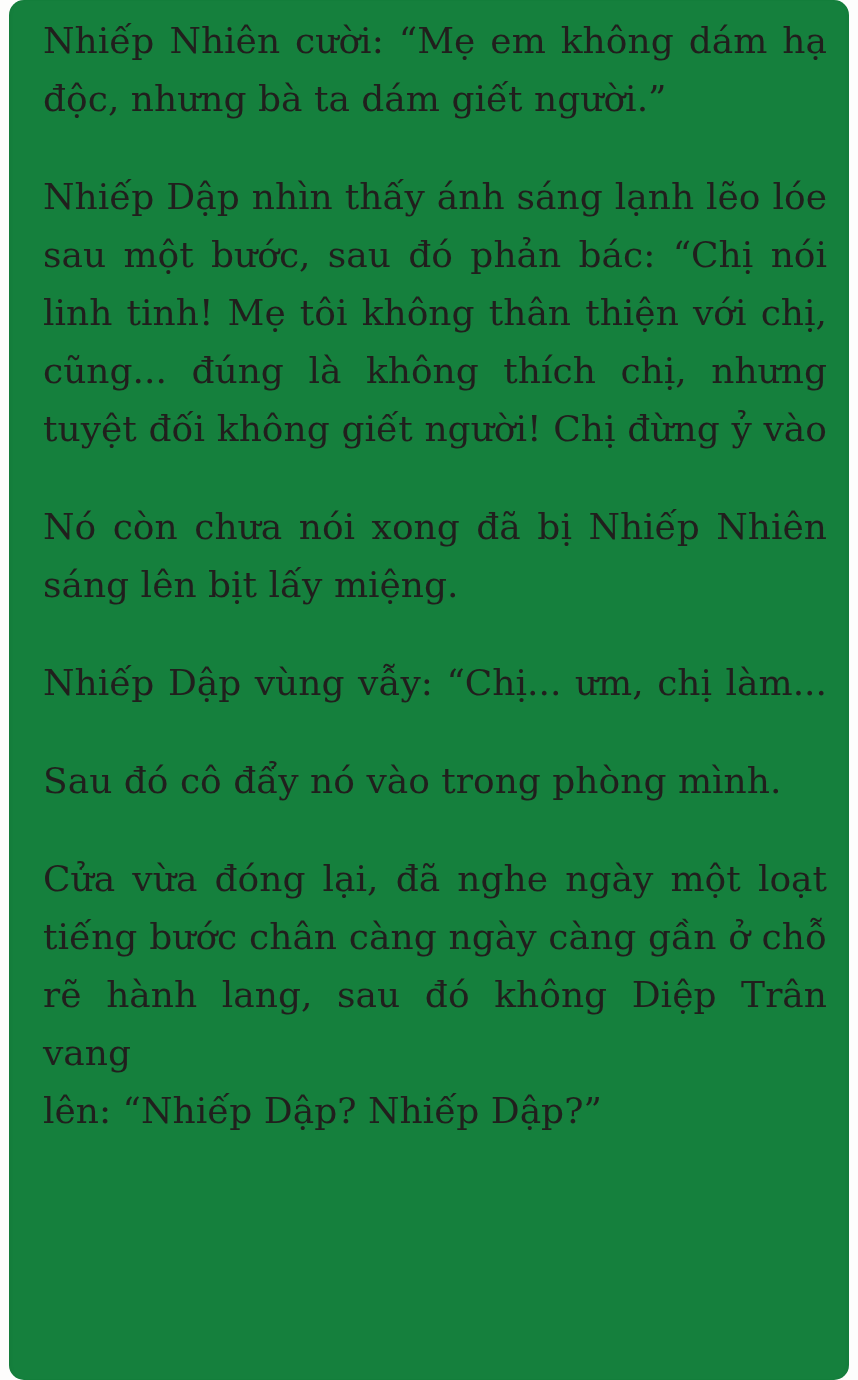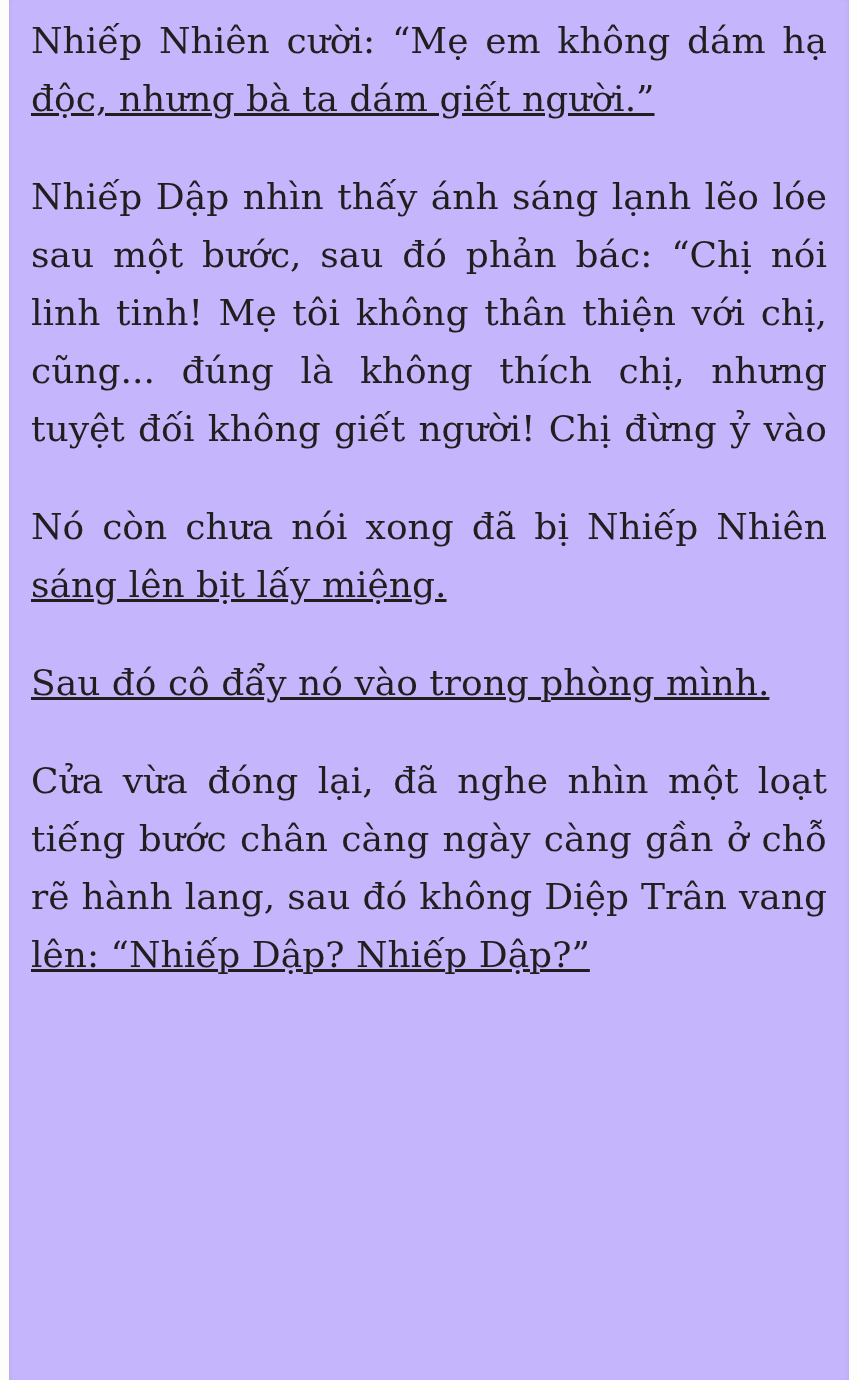--- a/index.html
+++ b/index.html
@@ -19,43 +19,43 @@
     z-index: 2;
   }
   .edge-left { left: 0; }
   .edge-right { right: 0; }
   .reader-page {
     position: absolute;
     left: 9px;
     right: 9px;
     top: 0;
     bottom: 0;
-    background: #c4b5fd;
+    background: #15803d;
     box-sizing: border-box;
-    padding: 12px 22px 0 22px;
+    padding: 12px 22px 0 34px;
     box-shadow: inset 3px 0 4px -2px rgba(0,0,0,0.05),
                 inset -3px 0 4px -2px rgba(0,0,0,0.05);
+    border-radius: 15px;
   }
   .para {
     margin: 0 0 40px 0;
     padding: 0;
     font-family: "DejaVu Serif", "Liberation Serif", serif;
     font-size: 36px;
     line-height: 58px;
     color: #211f1d;
   }
   .line {
     display: block;
     text-align: justify;
     text-align-last: justify;
     white-space: normal;
   }
   .line.last {
     text-align-last: left;
-    text-decoration: underline;
   }
 </style>
 </head>
 <body>
 
 <div class="edge edge-left"></div>
 <div class="edge edge-right"></div>
 
 <div class="reader-page">
 
@@ -71,27 +71,28 @@
     <span class="line">cũng... đúng là không thích chị, nhưng</span>
     <span class="line">tuyệt đối không giết người! Chị đừng ỷ vào</span>
   </p>
 
   <p class="para">
     <span class="line">Nó còn chưa nói xong đã bị Nhiếp Nhiên</span>
     <span class="line last">sáng lên bịt lấy miệng.</span>
   </p>
 
   <p class="para">
+    <span class="line">Nhiếp Dập vùng vẫy: “Chị... ưm, chị làm...</span>
   </p>
 
 
   <p class="para">
     <span class="line last">Sau đó cô đẩy nó vào trong phòng mình.</span>
   </p>
 
   <p class="para">
-    <span class="line">Cửa vừa đóng lại, đã nghe nhìn một loạt</span>
+    <span class="line">Cửa vừa đóng lại, đã nghe ngày một loạt</span>
     <span class="line">tiếng bước chân càng ngày càng gần ở chỗ</span>
     <span class="line">rẽ hành lang, sau đó không Diệp Trân vang</span>
     <span class="line last">lên: “Nhiếp Dập? Nhiếp Dập?”</span>
   </p>
 
 </div>
 
 </body></html>

